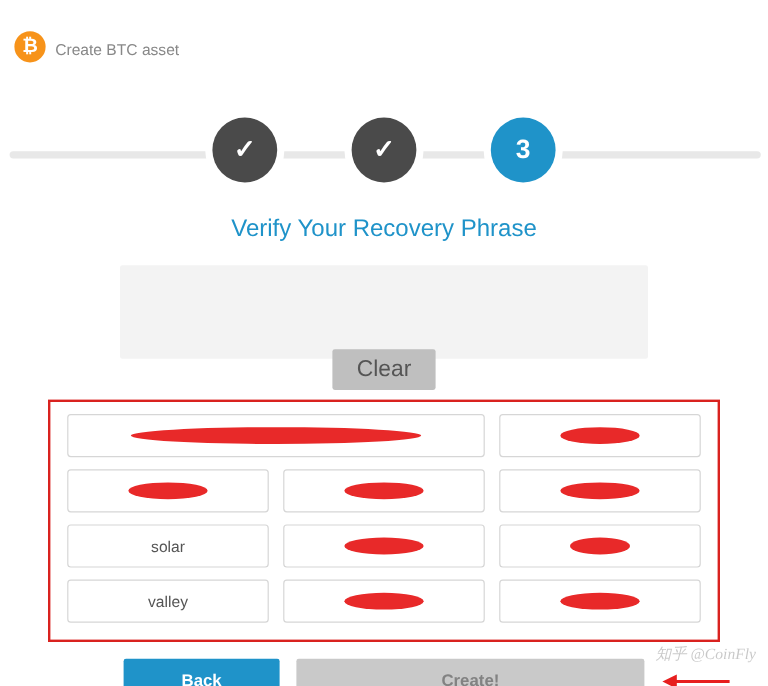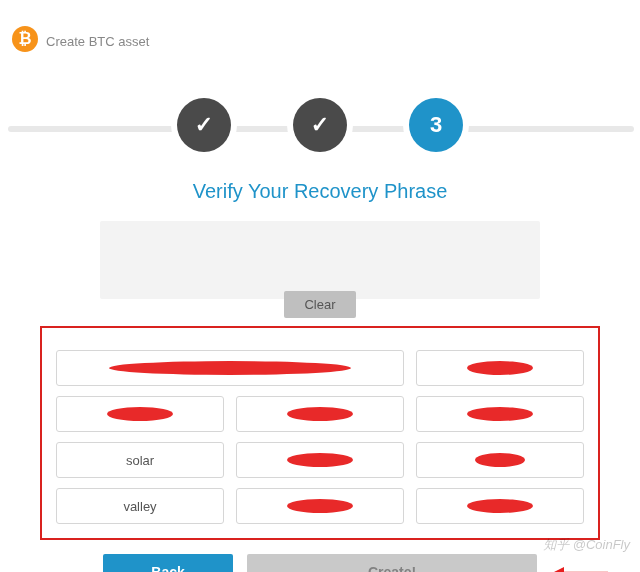--- a/index.html
+++ b/index.html
@@ -10,33 +10,33 @@
 .header-text p { font-size:13px; color:#888; margin-top:12px; }
 .progress-wrap { position:relative; margin-top:46px; height:60px; }
 .progress-bar { position:absolute; top:28px; left:8px; right:6px; height:6px; background:#e8e8e8; border-radius:3px; }
 .progress-steps { position:absolute; left:0; right:0; top:0; display:flex; justify-content:center; gap:62px; }
 .step { width:54px; height:54px; border-radius:50%; display:flex; align-items:center; justify-content:center; color:#fff; font-size:22px; font-weight:600; box-shadow:0 0 0 6px #fff; }
 .step.done { background:#4a4a4a; }
 .step.active { background:#1f93c9; }
 .title { text-align:center; color:#1f93c9; font-size:20px; font-weight:400; margin-top:22px; }
 .display-box { width:440px; height:78px; margin:18px auto 0; background:#f3f3f3; border-radius:2px; }
 .clear-wrap { text-align:center; margin-top:-8px; }
-.clear-btn { display:inline-block; background:#bfbfbf; color:#555; font-size:13px; padding:6px 20px; border:none; border-radius:2px; cursor:pointer; }
-.words-outline { border:2px solid #d9221f; margin:8px 40px 0; padding:22px 14px 14px; }
+.clear-btn { display:inline-block; background:#bfbfbf; color:#555; font-size:19px; padding:6px 20px; border:none; border-radius:2px; cursor:pointer; }
+.words-outline { border:2px solid #d9221f; margin:8px 40px 0; padding:10px 14px 14px; }
 .words-grid { display:grid; grid-template-columns:repeat(3,1fr); gap:10px 12px; }
 .word-btn { height:36px; background:#fff; border:1px solid #d6d6d6; border-radius:3px; display:flex; align-items:center; justify-content:center; font-size:13px; color:#555; cursor:pointer; position:relative; }
 .redact { width:60%; height:14px; background:#e71e1e; border-radius:50%; opacity:.95; filter:blur(.3px); }
 .redact.w70 { width:70%; } .redact.w40 { width:40%; } .redact.w30 { width:30%; }
 .merged { grid-column:span 2; }
 .footer-btns { display:flex; justify-content:center; gap:14px; margin-top:14px; position:relative; }
 .btn { height:36px; border:none; border-radius:2px; font-size:14px; font-weight:600; cursor:pointer; }
 .btn-back { width:130px; background:#1f93c9; color:#fff; }
 .btn-create { width:290px; background:#c9c9c9; color:#828282; }
 .arrow-annot { position:absolute; right:30px; top:10px; }
-.watermark { position:absolute; right:10px; bottom:18px; font-size:13px; color:rgba(0,0,0,.22); font-style:italic; }
+.watermark { position:absolute; right:10px; bottom:18px; font-size:13px; color:rgba(0,0,0,.22); font-style:italic;font-family:Liberation Serif, serif; }
 </style>
 </head>
 <body>
 
 <div class="header">
   <div class="btc-logo">₿</div>
   <div class="header-text">
     <p>Create BTC asset</p>
   </div>
 </div>

